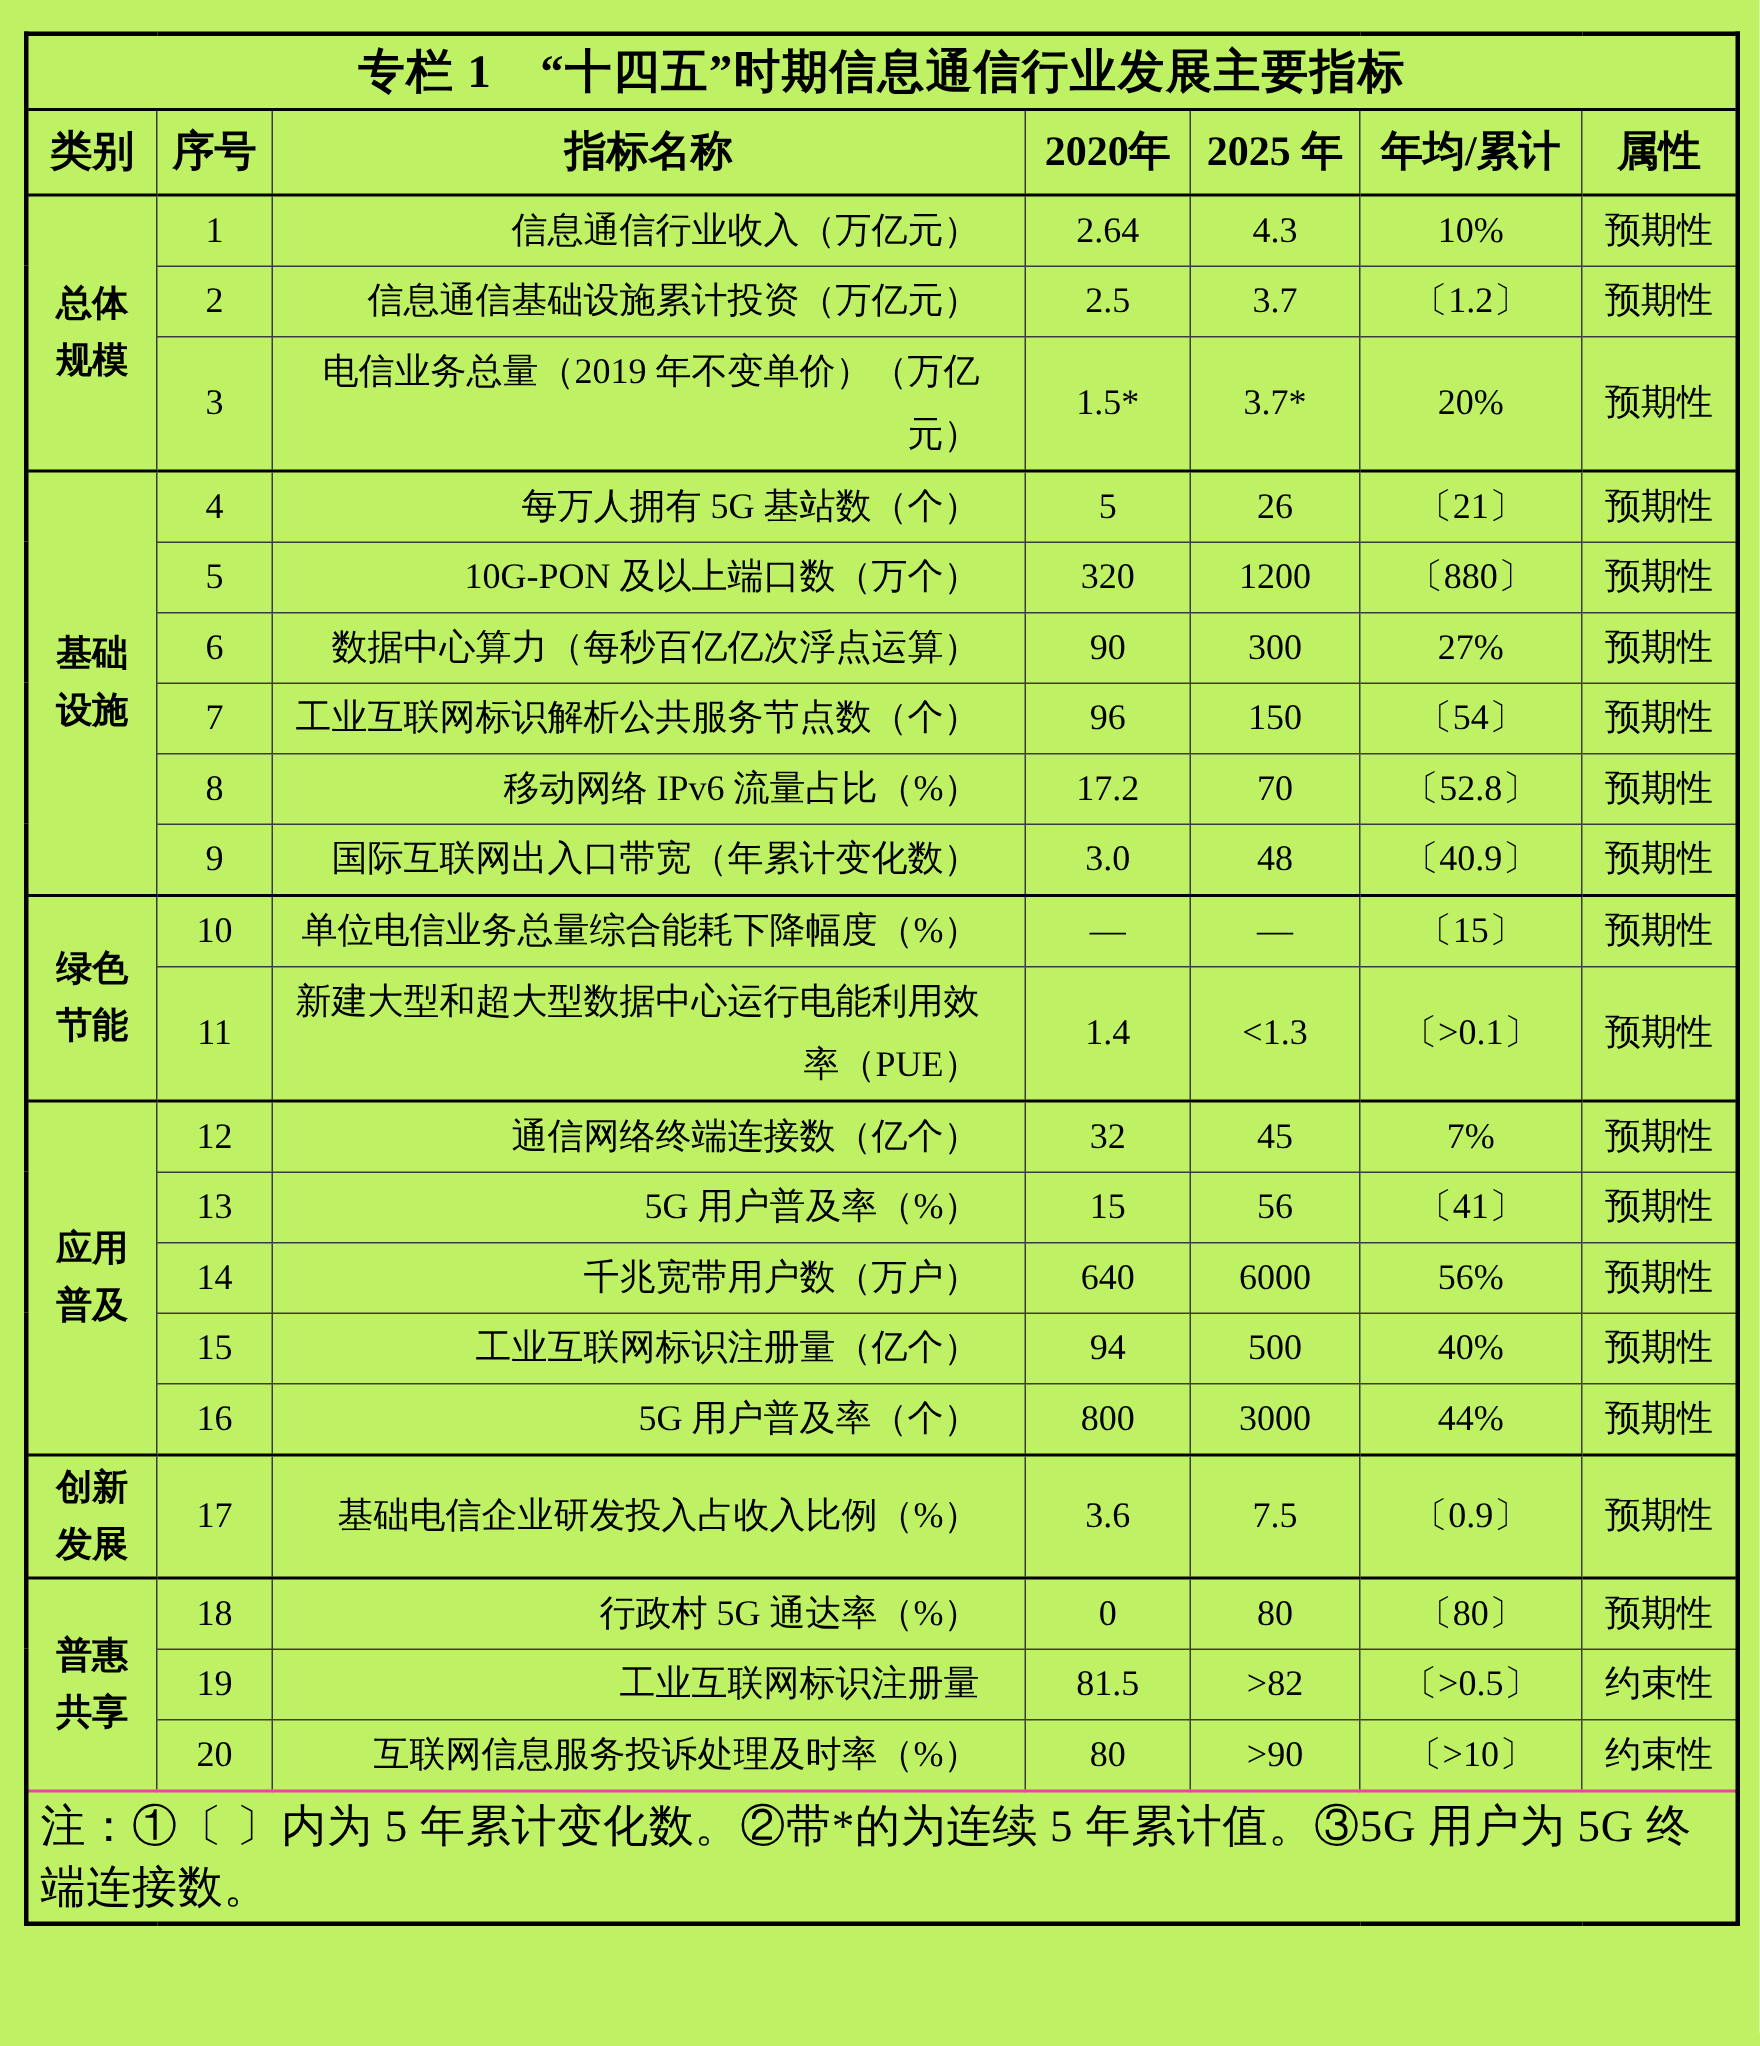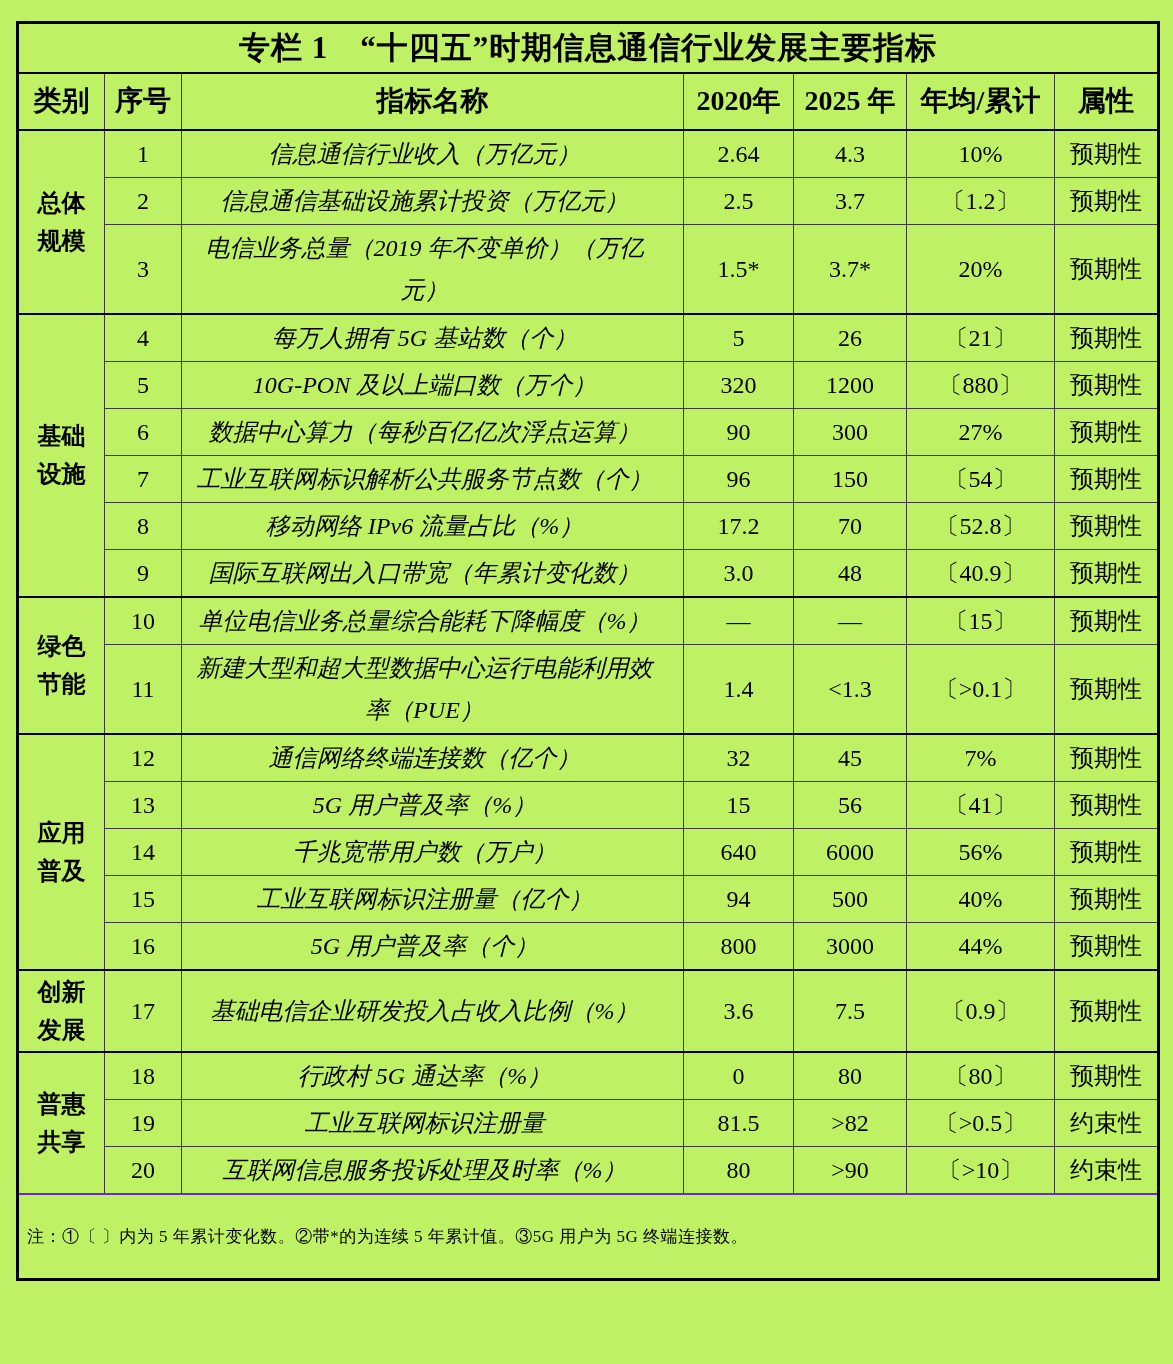--- a/index.html
+++ b/index.html
@@ -45,41 +45,40 @@
     font-size: 28px;
     font-weight: bold;
     border-bottom: 2px solid #000000;
   }
   tbody td {
     height: 46px;
     font-size: 24px;
     line-height: 42px;
   }
   tbody td.name {
-    text-align: center;
+    text-align: right;
     padding: 2px 30px 2px 14px;
-    font-style: italic;
   }
   tbody td.cat {
     font-weight: bold;
     padding: 2px 14px;
     line-height: 38px;
   }
   tbody tr.group-start td {
     border-top: 2px solid #000000;
   }
   tbody tr.roomy td {
     height: 80px;
   }
   tfoot td.note {
     height: 86px;
-    font-size: 17px;
+    font-size: 30px;
     text-align: left;
     padding: 2px 8px;
-    border-top: 2px solid #6d28d9;
+    border-top: 2px solid #ec4899;
     letter-spacing: 0.5px;
   }
 </style>
 </head>
 <body>
 
 <div class="page">
   <table class="spec">
     <colgroup>
       <col style="width:87px">

